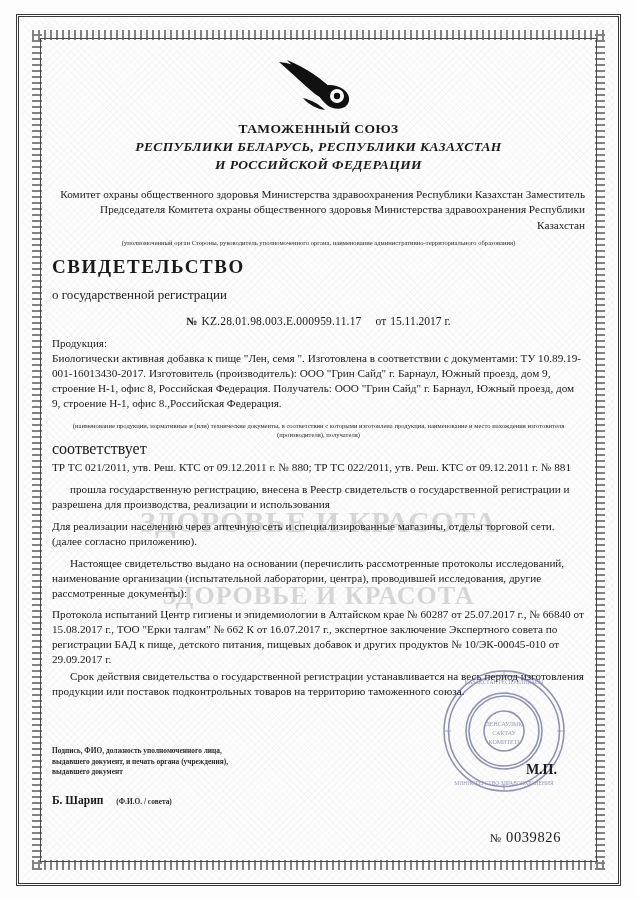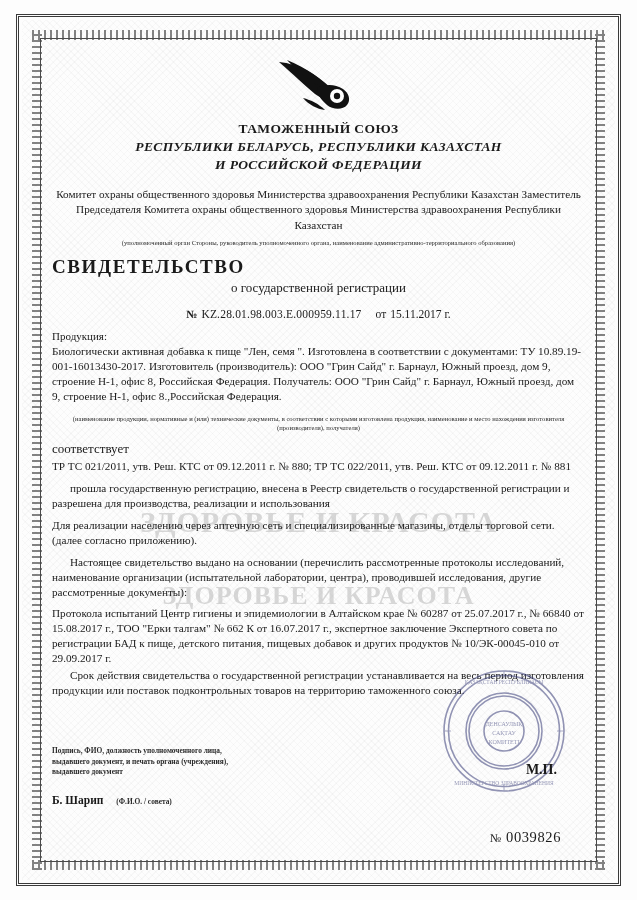--- a/index.html
+++ b/index.html
@@ -72,40 +72,39 @@
   .union-title .l1 { text-transform: uppercase; }
   .union-title .l2, .union-title .l3 {
     font-style: italic;
     text-transform: uppercase;
   }
 
   .authority {
     margin-top: 12px;
     font-size: 11.2px;
     line-height: 1.38;
-    text-align: center;
+    text-align: right;
   }
   .note {
     margin-top: 6px;
     font-size: 6.6px;
     text-align: center;
     color: #2b2b2b;
   }
 
   .cert-title {
     text-align: left;
     font-weight: bold;
     font-size: 19px;
     letter-spacing: 1.6px;
     margin-top: 10px;
   }
   .cert-sub {
-    text-align: center;
     font-size: 13px;
-    margin-top: 2px;
+    margin-top: 9px;
   }
 
   .number-line {
     margin-top: 12px;
     font-size: 11.5px;
     display: flex;
     align-items: baseline;
     justify-content: center;
     gap: 4px;
   }
@@ -128,22 +127,21 @@
 
   .caption {
     font-size: 6.6px;
     text-align: center;
     line-height: 1.5;
     margin-top: 10px;
     color: #2b2b2b;
   }
 
   .conforms {
-    margin-top: 8px;
-    font-size: 13px;
+    font-size: 16px;
   }
 
   .spaced { margin-top: 7px; }
 
   .signature-block {
     position: absolute;
     left: 0;
     bottom: 46px;
     width: 100%;
     font-weight: bold;

